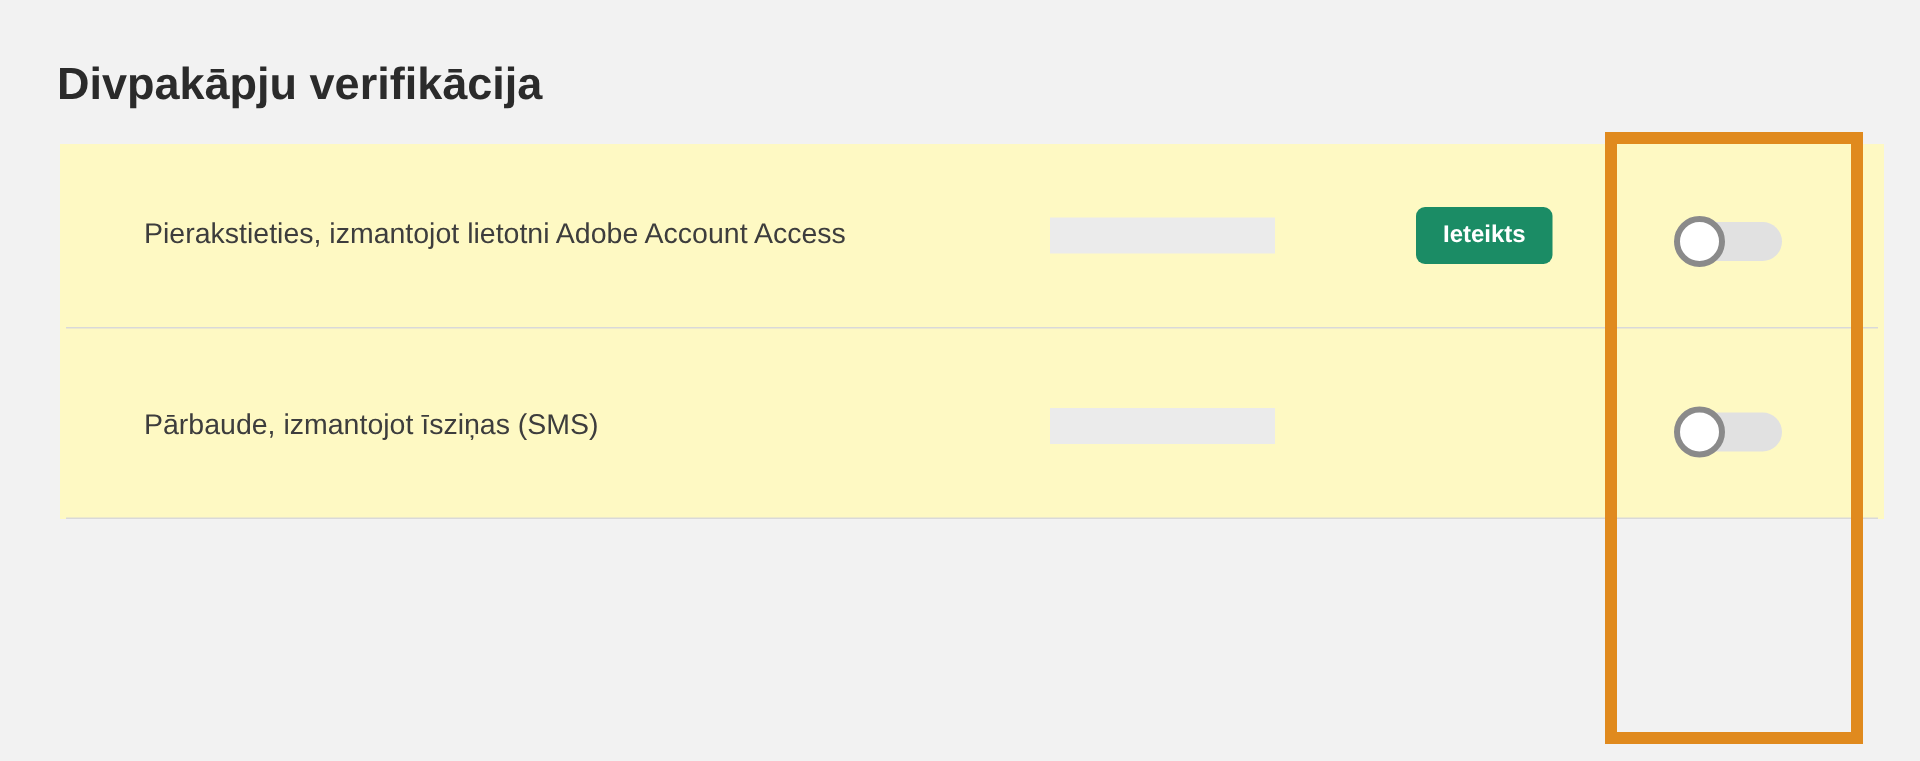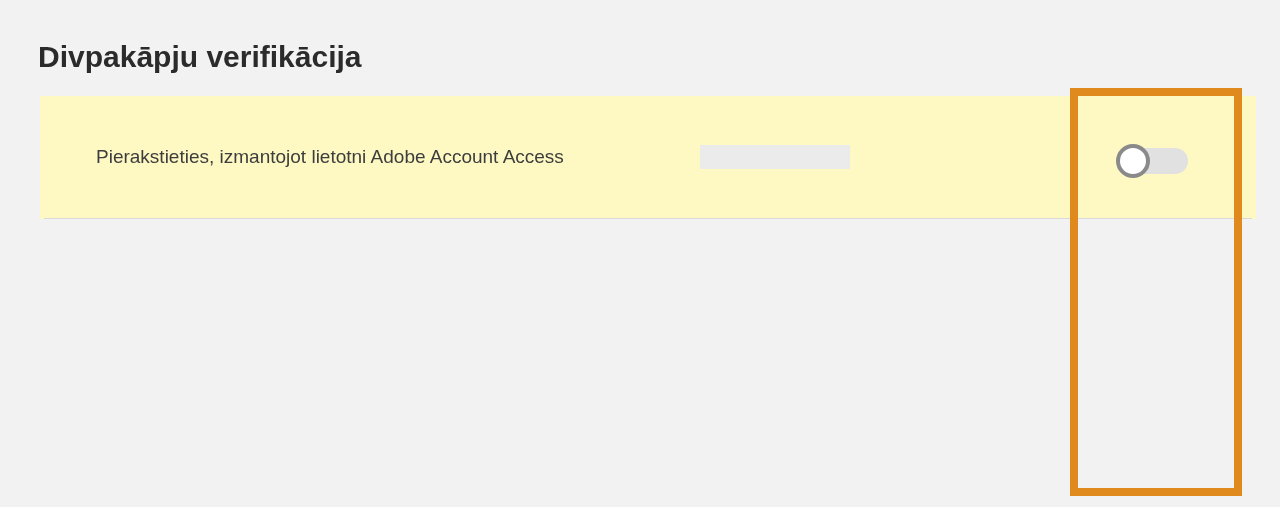--- a/index.html
+++ b/index.html
@@ -104,25 +104,37 @@
 <body>
 
 <div class="container">
   <h2 class="section-title">Divpakāpju verifikācija</h2>
 
   <div class="panel">
 
     <div class="row">
       <div class="row-label">Pierakstieties, izmantojot lietotni Adobe Account Access</div>
       <div class="placeholder-block"></div>
+      <div class="badge">Ieteikts</div>
       <div class="toggle-area">
         <div class="toggle">
           <div class="toggle-track"></div>
           <div class="toggle-knob"></div>
         </div>
       </div>
     </div>
 
 
+    <div class="row">
+      <div class="row-label">Pārbaude, izmantojot īsziņas (SMS)</div>
+      <div class="placeholder-block"></div>
+      <div class="spacer-mid"></div>
+      <div class="toggle-area">
+        <div class="toggle">
+          <div class="toggle-track"></div>
+          <div class="toggle-knob"></div>
+        </div>
+      </div>
+    </div>
 
     <div class="highlight-box"></div>
   </div>
 </div>
 
 </body></html>

